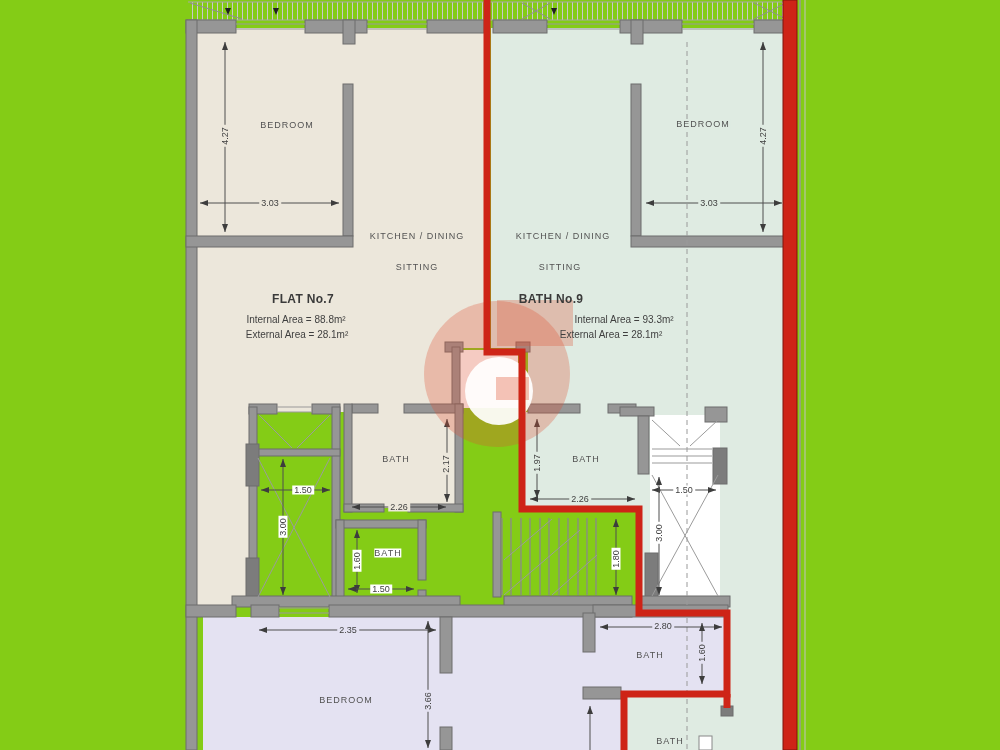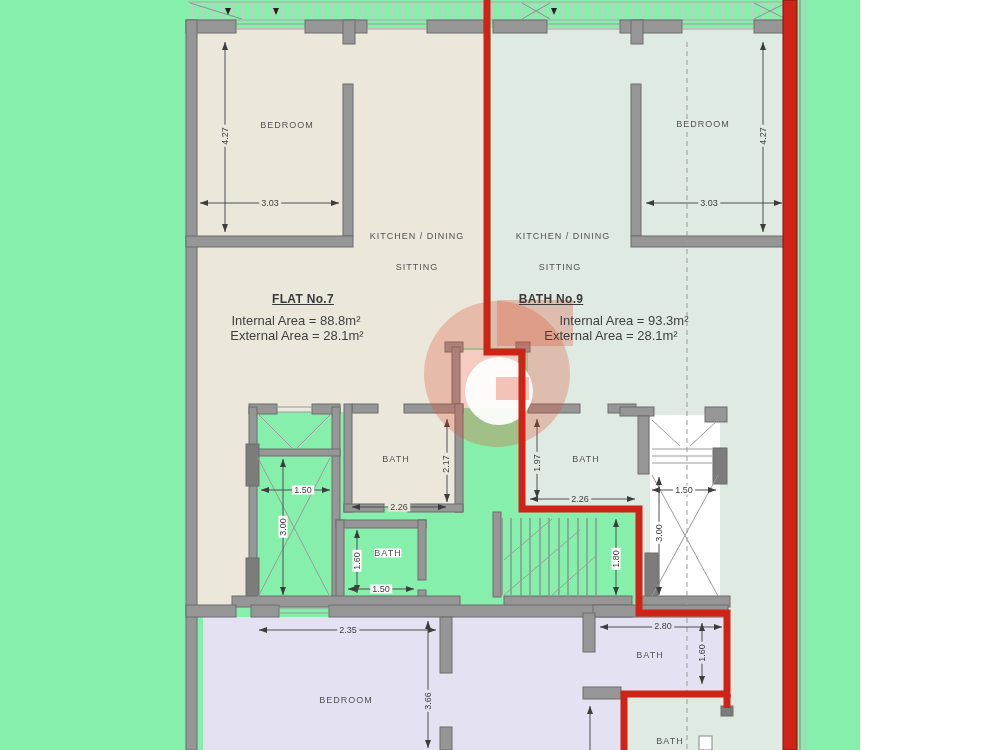--- a/index.html
+++ b/index.html
@@ -1,29 +1,29 @@
 <!DOCTYPE html>
 <html><head>
 <meta charset="utf-8">
 <style>
   html,body{margin:0;padding:0;background:#ffffff;}
-  .plan{position:relative;width:860px;height:750px;background:#86efac;overflow:hidden;
+  .plan{position:relative;width:1000px;height:750px;background:#84cc16;overflow:hidden;
         font-family:"Liberation Sans",sans-serif;}
   .plan svg{position:absolute;left:0;top:0;}
   .lbl{position:absolute;transform:translate(-50%,-50%);white-space:nowrap;line-height:1;
        color:#4a4a4a;font-size:9px;}
   .rot{transform:translate(-50%,-50%) rotate(-90deg);}
   .room{letter-spacing:1px;color:#525252;}
   .dim{padding:0 2px;color:#3f3f3f;}
   .bg-beige{background:#ece7db;}
   .bg-green{background:#dfebe2;}
   .bg-lav{background:#e4e2f2;}
   .bg-white{background:#ffffff;}
-  .flat-title{font-weight:bold;font-size:12px;color:#3a3a3a;letter-spacing:.3px;text-decoration:underline;}
-  .flat-area{font-size:13px;color:#3f3f3f;}
+  .flat-title{font-weight:bold;font-size:12px;color:#3a3a3a;letter-spacing:.3px;}
+  .flat-area{font-size:10px;color:#3f3f3f;}
 </style>
 </head>
 <body>
 
 <div class="plan">
 
 <svg width="1000" height="750" viewBox="0 0 1000 750">
   <defs>
     <pattern id="vhatch" width="5" height="24" patternUnits="userSpaceOnUse">
       <line x1="2.5" y1="0" x2="2.5" y2="24" stroke="#c9c9c9" stroke-width="1"></line>

